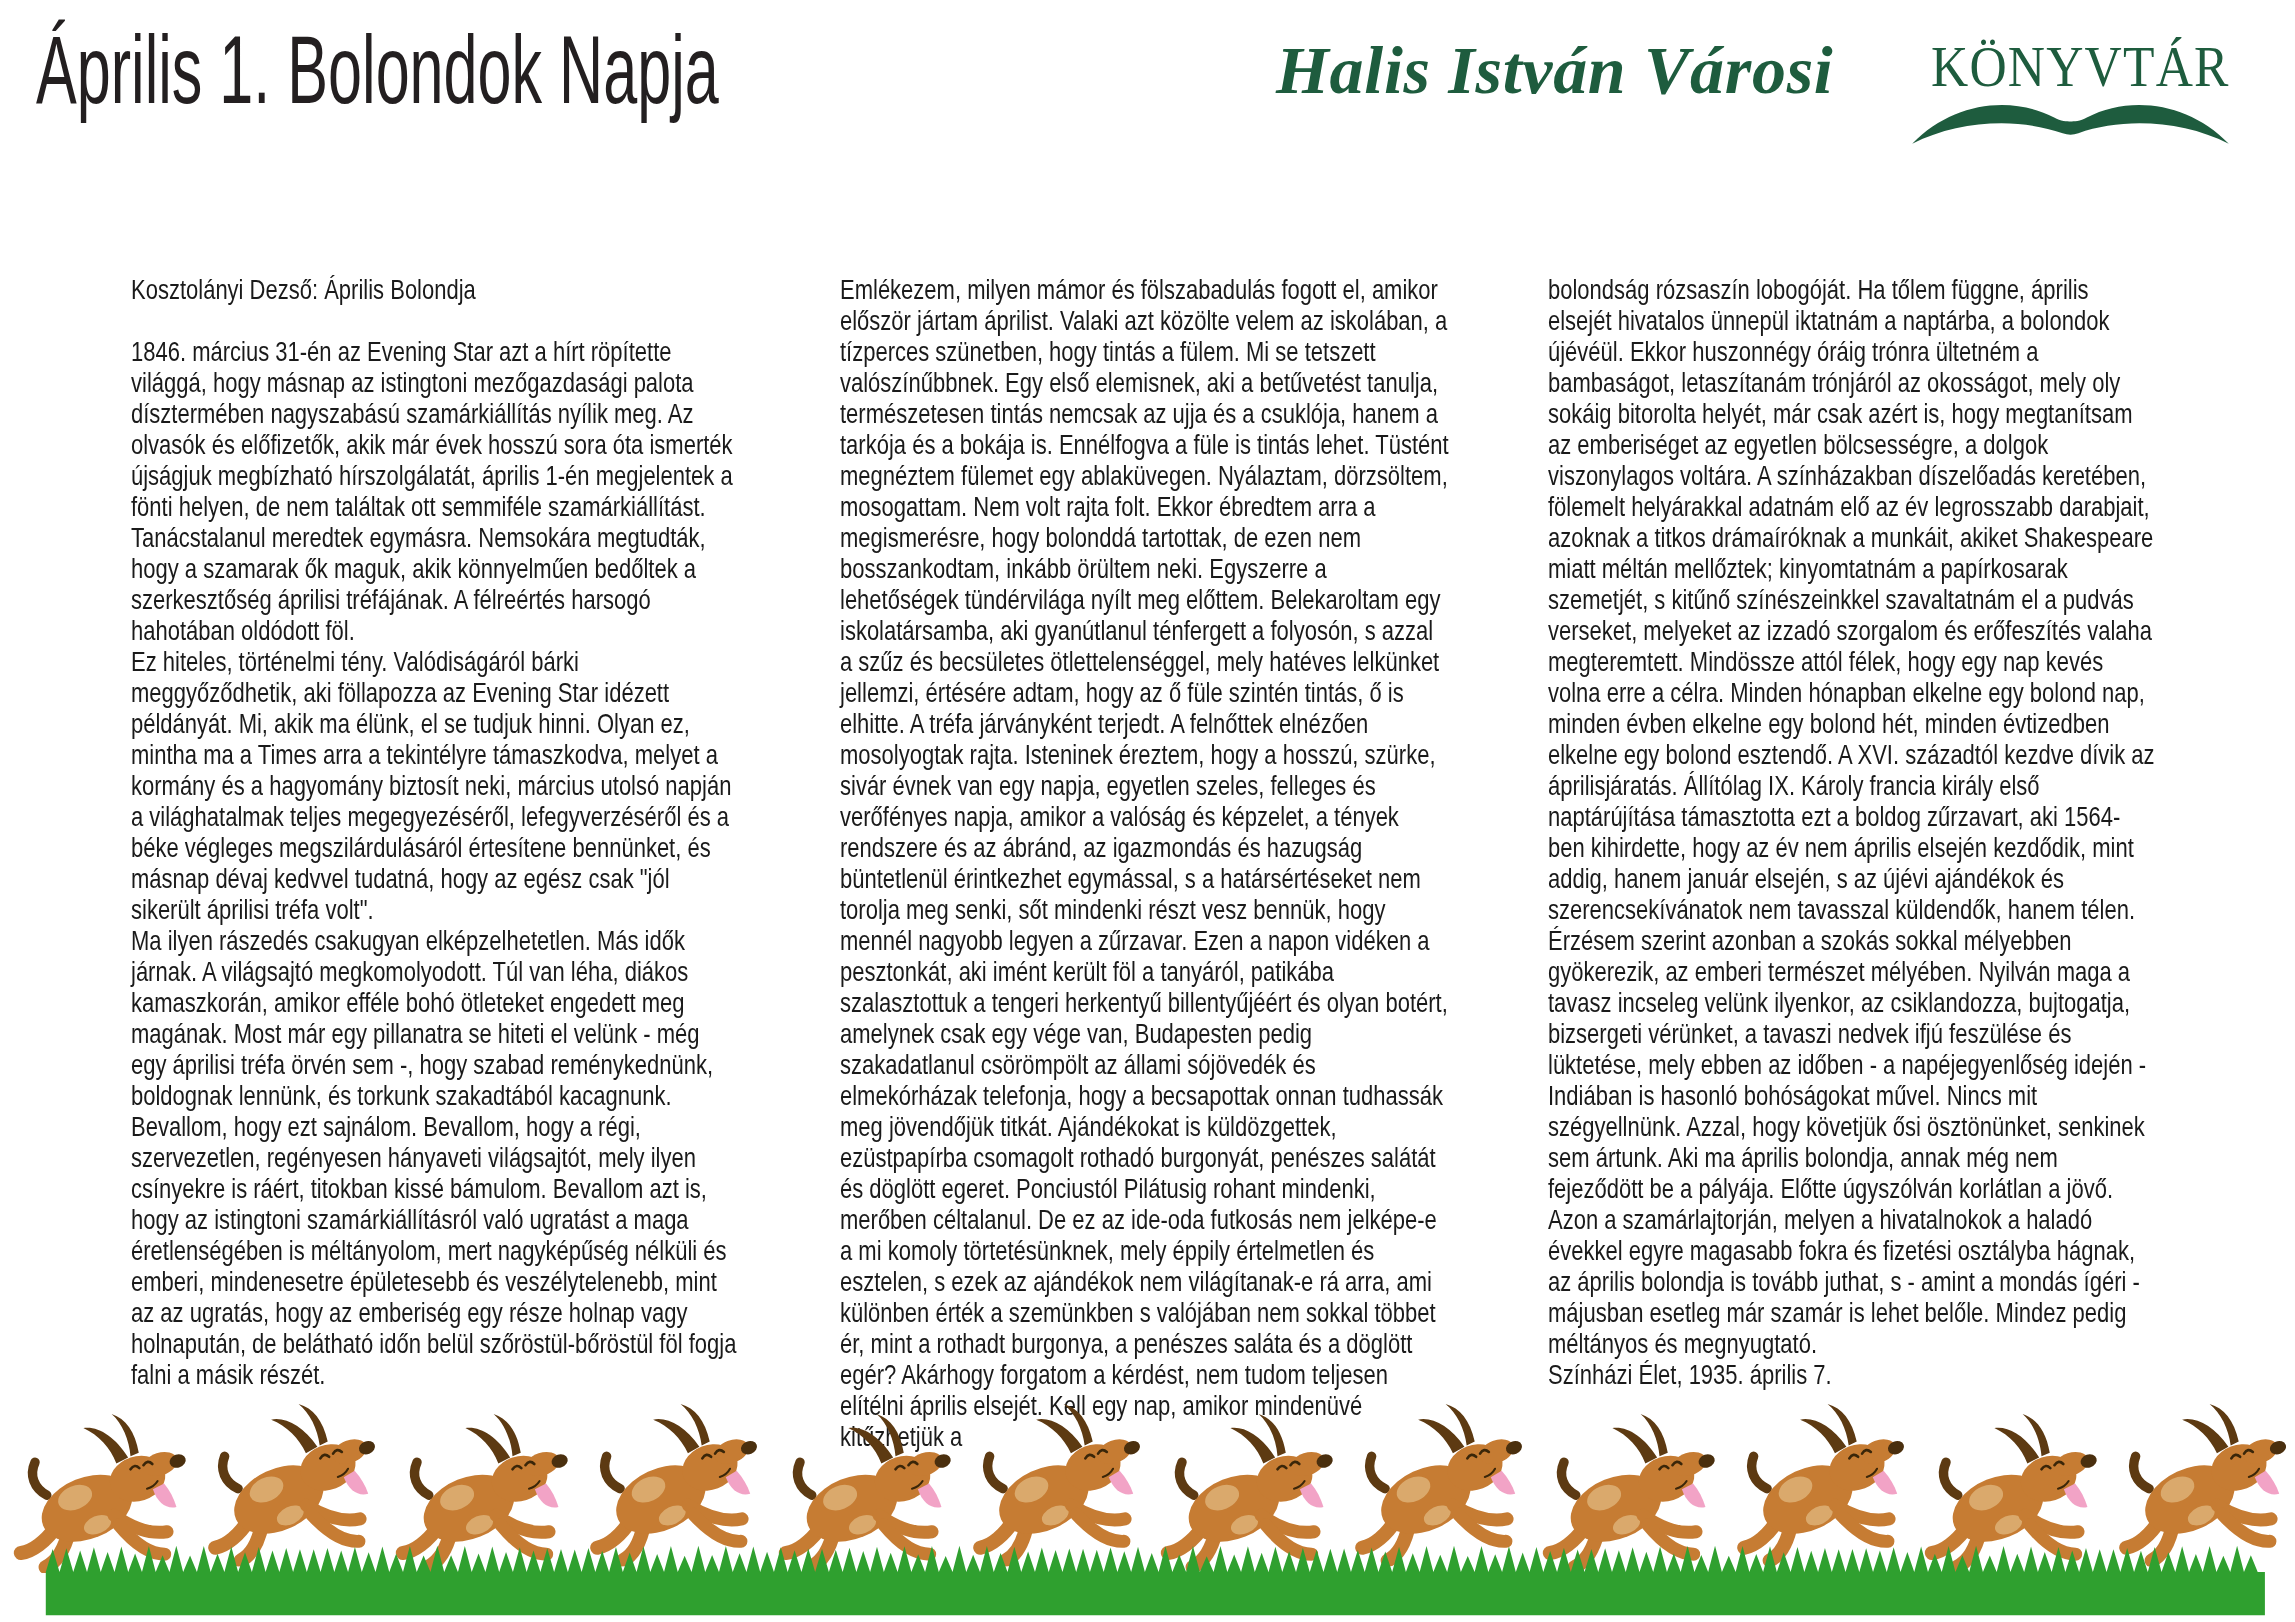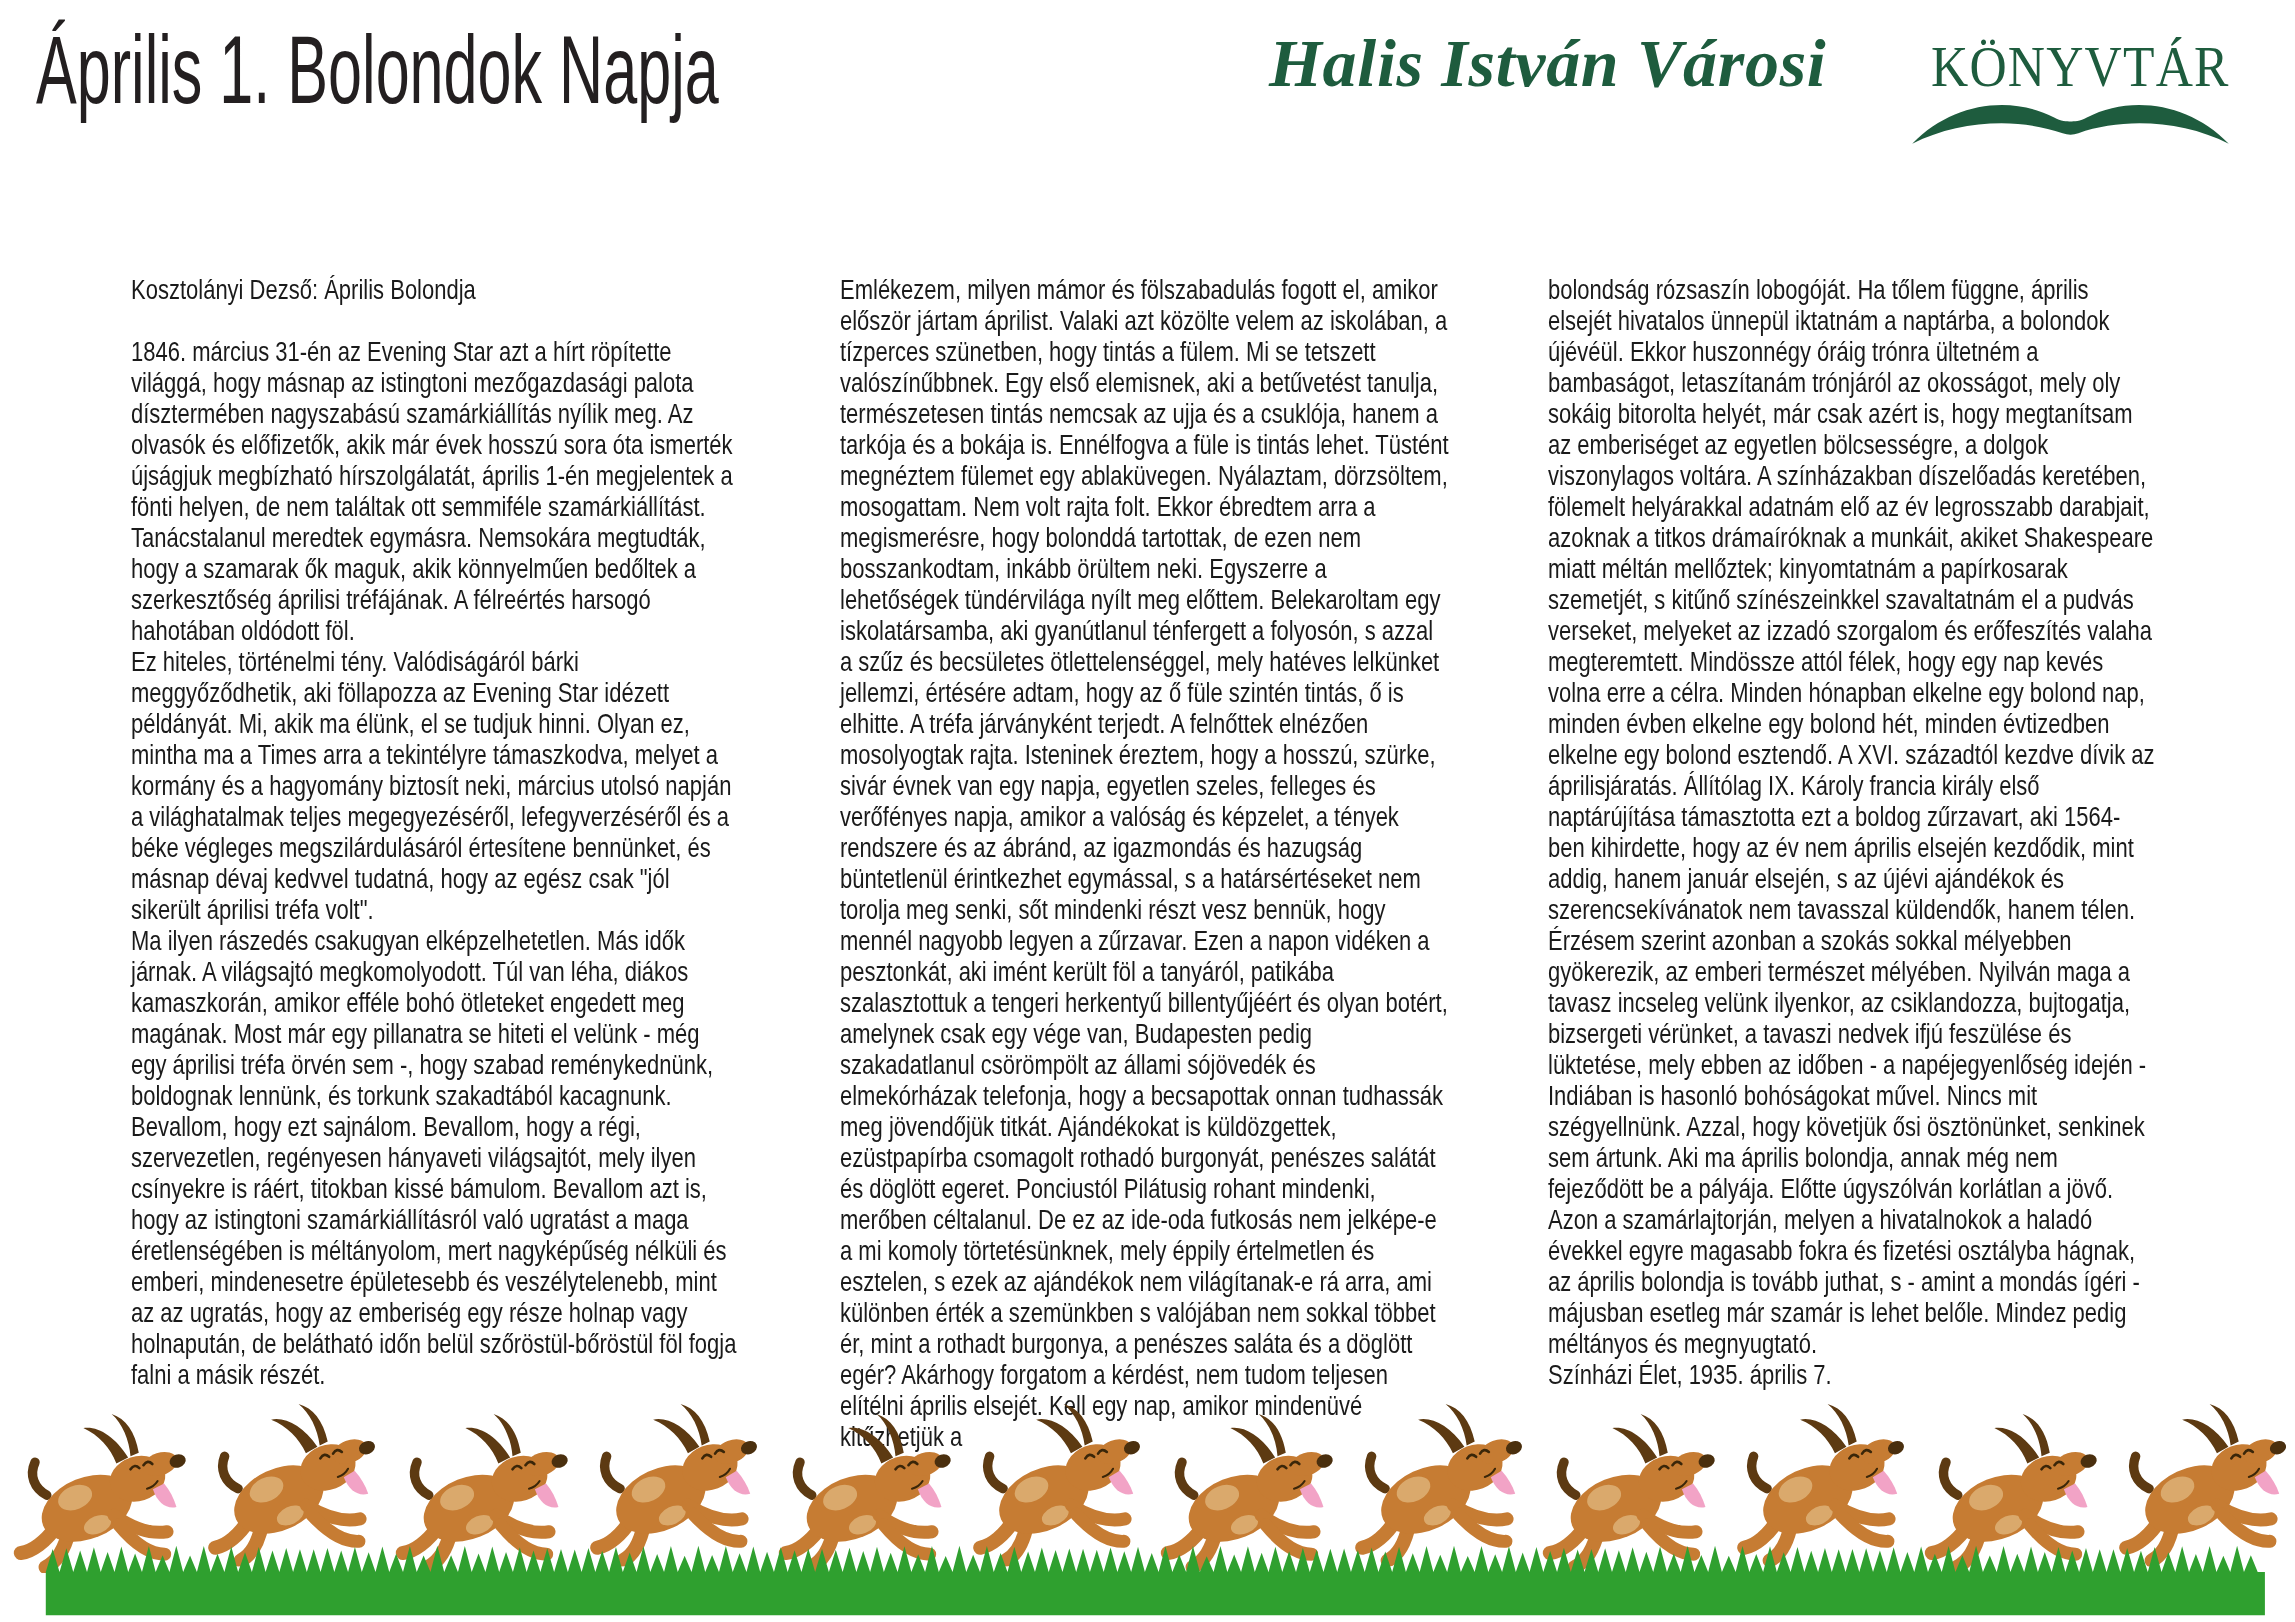--- a/index.html
+++ b/index.html
@@ -11,21 +11,21 @@
   }
   
   .page-title{
     position:absolute;left:36px;top:14.4px;margin:0;
     font-size:97px;font-weight:500;letter-spacing:0px;white-space:nowrap;
     transform:scaleX(0.63);transform-origin:left top;
     color:#231f20;
   }
   .logo{position:absolute;left:1269px;top:17px;width:995px;height:144px;}
   .logo-script{
-    position:absolute;left:0;top:6.5px;margin:0;white-space:nowrap;
+    position:absolute;left:0;top:6.5px;margin:7px;white-space:nowrap;
     font-family:"Liberation Serif", serif;font-style:italic;font-weight:bold;
     font-size:68px;color:#1e5c3e;letter-spacing:0.7px;
   }
   .logo-caps{
     position:absolute;left:662px;top:18.3px;margin:0;white-space:nowrap;
     font-family:"Liberation Serif", serif;font-weight:normal;
     font-size:56px;color:#1e5c3e;letter-spacing:1.3px;
     transform:scaleX(0.92);transform-origin:left top;
   }
   .logo-book{position:absolute;left:638px;top:73px;width:327px;height:59px;}

